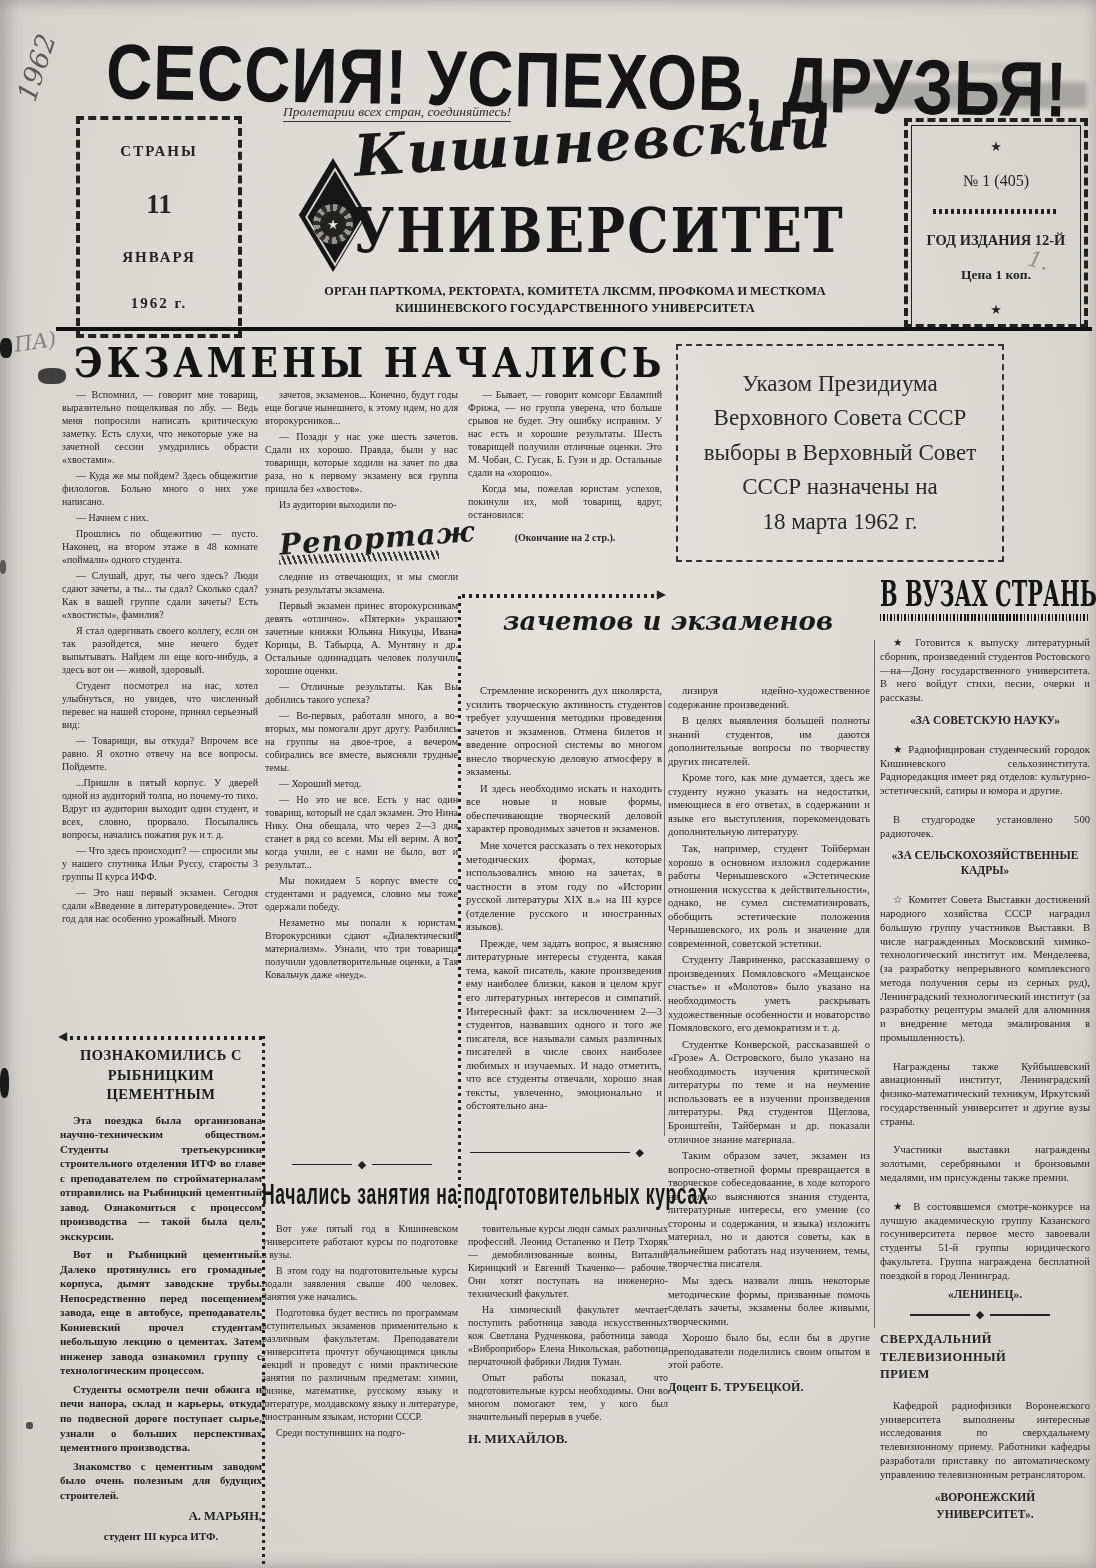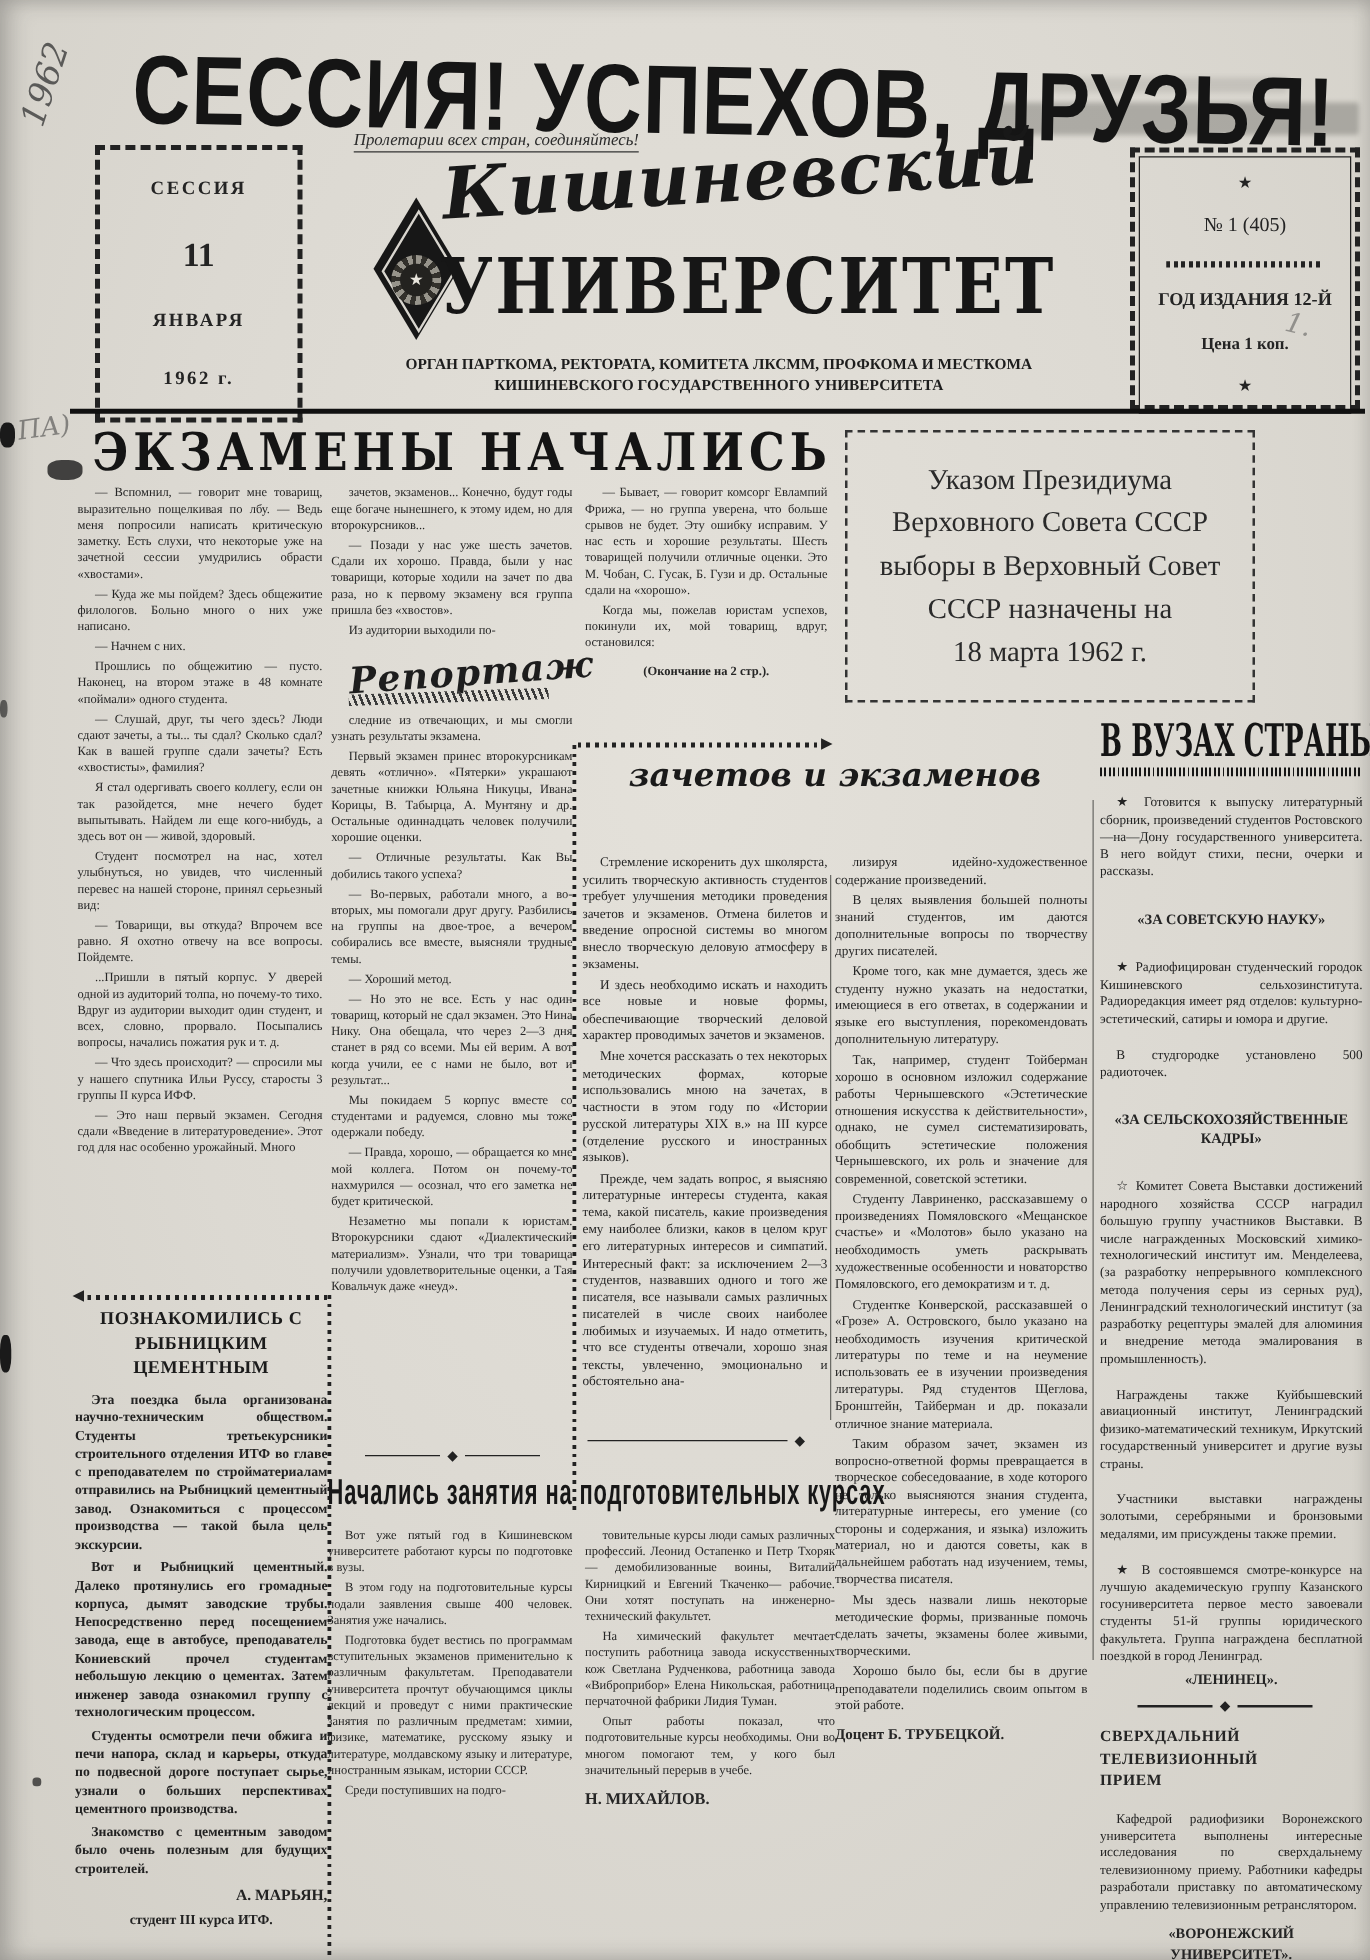--- a/index.html
+++ b/index.html
@@ -115,21 +115,21 @@
   .cc2{left:468px;top:1222px;width:200px;}
   .cc2 .sig-line{font-size:13px !important;}
   
   .vuzy{left:880px;top:572px;width:210px;}
   .vuzy-title{
     font-family:"DejaVu Serif",serif;font-weight:bold;font-size:36px;color:#141414;white-space:nowrap;
     transform:scaleX(.58);transform-origin:left top;height:40px;
   }
   .vuzy-hatch{height:7px;margin:2px 0 10px;background:repeating-linear-gradient(90deg,#161616 0 1.5px,transparent 1.5px 3.5px);}
   .vuzy p{margin:15px 0 5px;font-size:10.6px;line-height:1.3;text-align:justify;text-indent:13px;color:#242424;}
-  .vuzy .sub{text-align:center;text-indent:0;font-weight:bold;font-size:11.5px;margin:24px 0;}
+  .vuzy .sub{text-align:center;text-indent:0;font-weight:bold;font-size:11.5px;margin:8px 0;}
   .vuzy .vsig{text-align:center;text-indent:0;font-weight:bold;font-size:11.5px;margin-top:4px;}
   .vuzy .tv-title{font-weight:bold;font-size:12.5px;line-height:1.4;margin:10px 0 8px;text-indent:0;text-align:left;letter-spacing:.5px;}
   .vuzy .tv-sig{text-align:center;text-indent:0;font-weight:bold;font-size:11.5px;line-height:1.45;margin-top:8px;}
 </style>
 </head>
 <body>
 
 <div id="page">
 
   <div class="abs ghost" style="left:795px;top:82px;width:292px;height:26px;"></div>
@@ -140,21 +140,21 @@
   <div class="spk" style="left:26px;top:1422px;width:7px;height:7px;opacity:.7;"></div>
   <div class="spk" style="left:0;top:560px;width:6px;height:14px;opacity:.6;"></div>
 
   <div class="abs hw hw-year">1962</div>
   <div class="abs hw hw-note">ПА)</div>
   <div class="abs hw hw-issue">1.</div>
 
   <div class="abs banner">СЕССИЯ! УСПЕХОВ, ДРУЗЬЯ!</div>
 
   <div class="abs date-box">
-    <span class="w">СЕССИЯ</span>
+    <span class="w">СТРАНЫ</span>
     <span class="d">11</span>
     <span class="w">ЯНВАРЯ</span>
     <span class="w">1962 г.</span>
   </div>
 
   <div class="abs slogan">Пролетарии всех стран, соединяйтесь!</div>
 
   <div class="abs emblem">
     <div class="emblem-diamond"></div>
     <div class="emblem-inner"></div>
@@ -213,21 +213,20 @@
       <span class="reportage">Репортаж</span>
       <div class="reportage-hatch"></div>
     </div>
     <p>следние из отвечающих, и мы смогли узнать результаты экзамена.</p>
     <p>Первый экзамен принес второкурсникам девять «отлично». «Пятерки» украшают зачетные книжки Юльяна Никуцы, Ивана Корицы, В. Табырца, А. Мунтяну и др. Остальные одиннадцать человек получили хорошие оценки.</p>
     <p>— Отличные результаты. Как Вы добились такого успеха?</p>
     <p>— Во-первых, работали много, а во-вторых, мы помогали друг другу. Разбились на группы на двое-трое, а вечером собирались все вместе, выясняли трудные темы.</p>
     <p>— Хороший метод.</p>
     <p>— Но это не все. Есть у нас один товарищ, который не сдал экзамен. Это Нина Нику. Она обещала, что через 2—3 дня станет в ряд со всеми. Мы ей верим. А вот когда учили, ее с нами не было, вот и результат...</p>
     <p>Мы покидаем 5 корпус вместе со студентами и радуемся, словно мы тоже одержали победу.</p>
-    <p>— Правда, хорошо, — обращается ко мне мой коллега. Потом он почему-то нахмурился — осознал, что его заметка не будет критической.</p>
     <p>Незаметно мы попали к юристам. Второкурсники сдают «Диалектический материализм». Узнали, что три товарища получили удовлетворительные оценки, а Тая Ковальчук даже «неуд».</p>
   </div>
 
   <div class="abs col c3">
     <p>— Бывает, — говорит комсорг Евлампий Фрижа, — но группа уверена, что больше срывов не будет. Эту ошибку исправим. У нас есть и хорошие результаты. Шесть товарищей получили отличные оценки. Это М. Чобан, С. Гусак, Б. Гузи и др. Остальные сдали на «хорошо».</p>
     <p>Когда мы, пожелав юристам успехов, покинули их, мой товарищ, вдруг, остановился:</p>
     <p class="contn">(Окончание на 2 стр.).</p>
   </div>
 
   <div class="abs dotrule-h" style="left:462px;top:594px;width:192px;">

